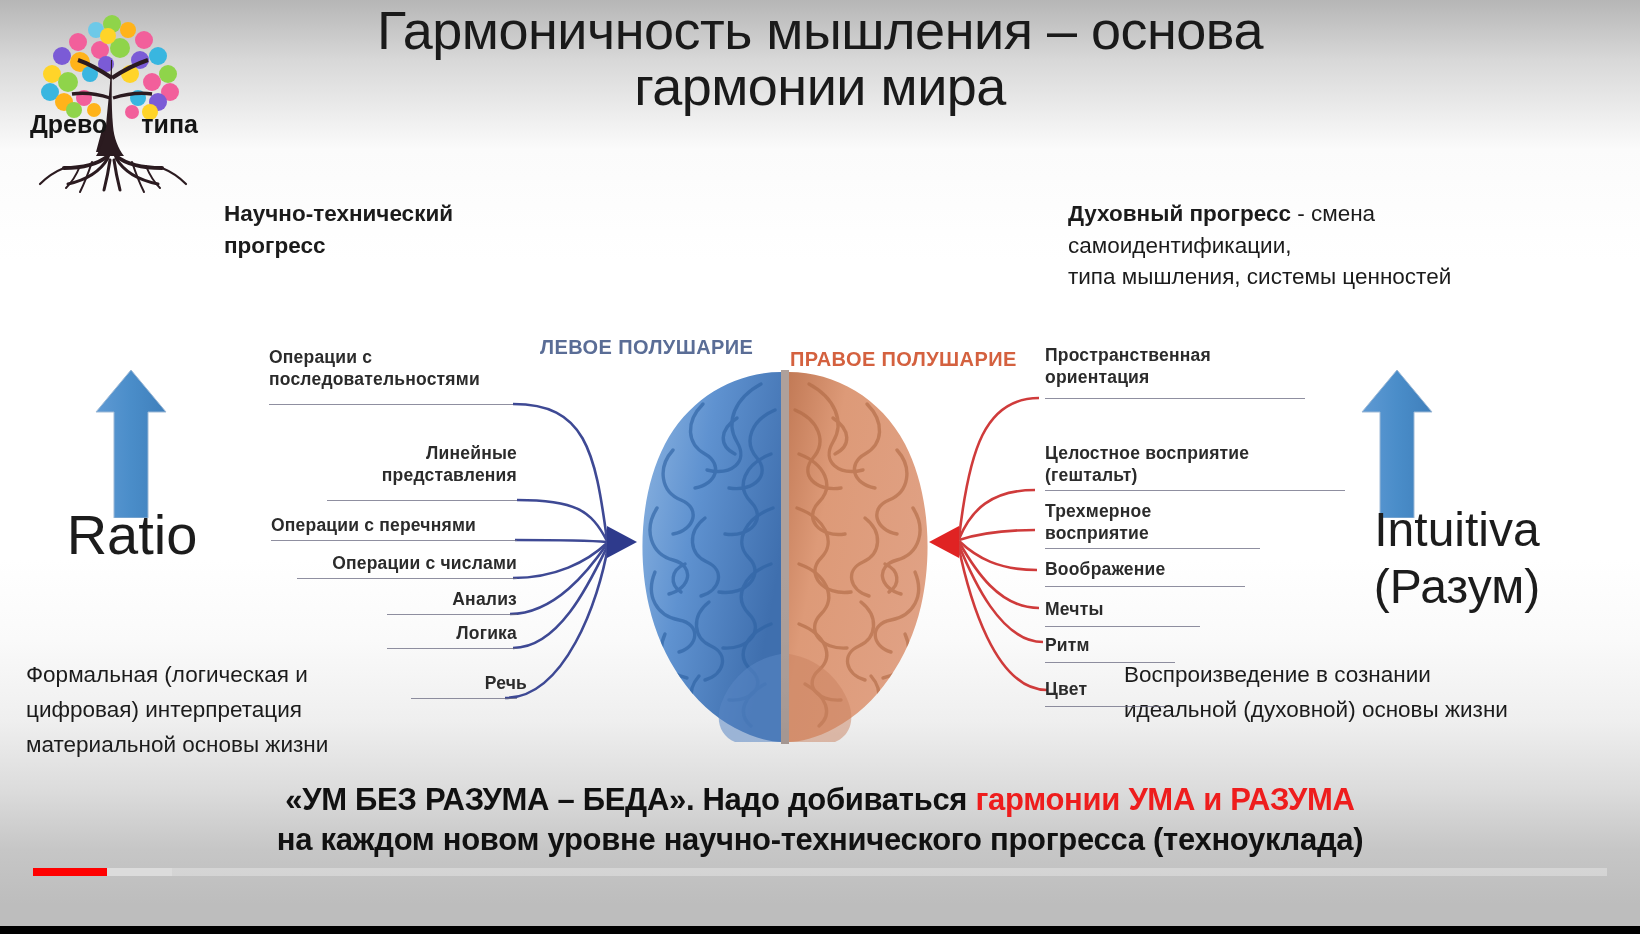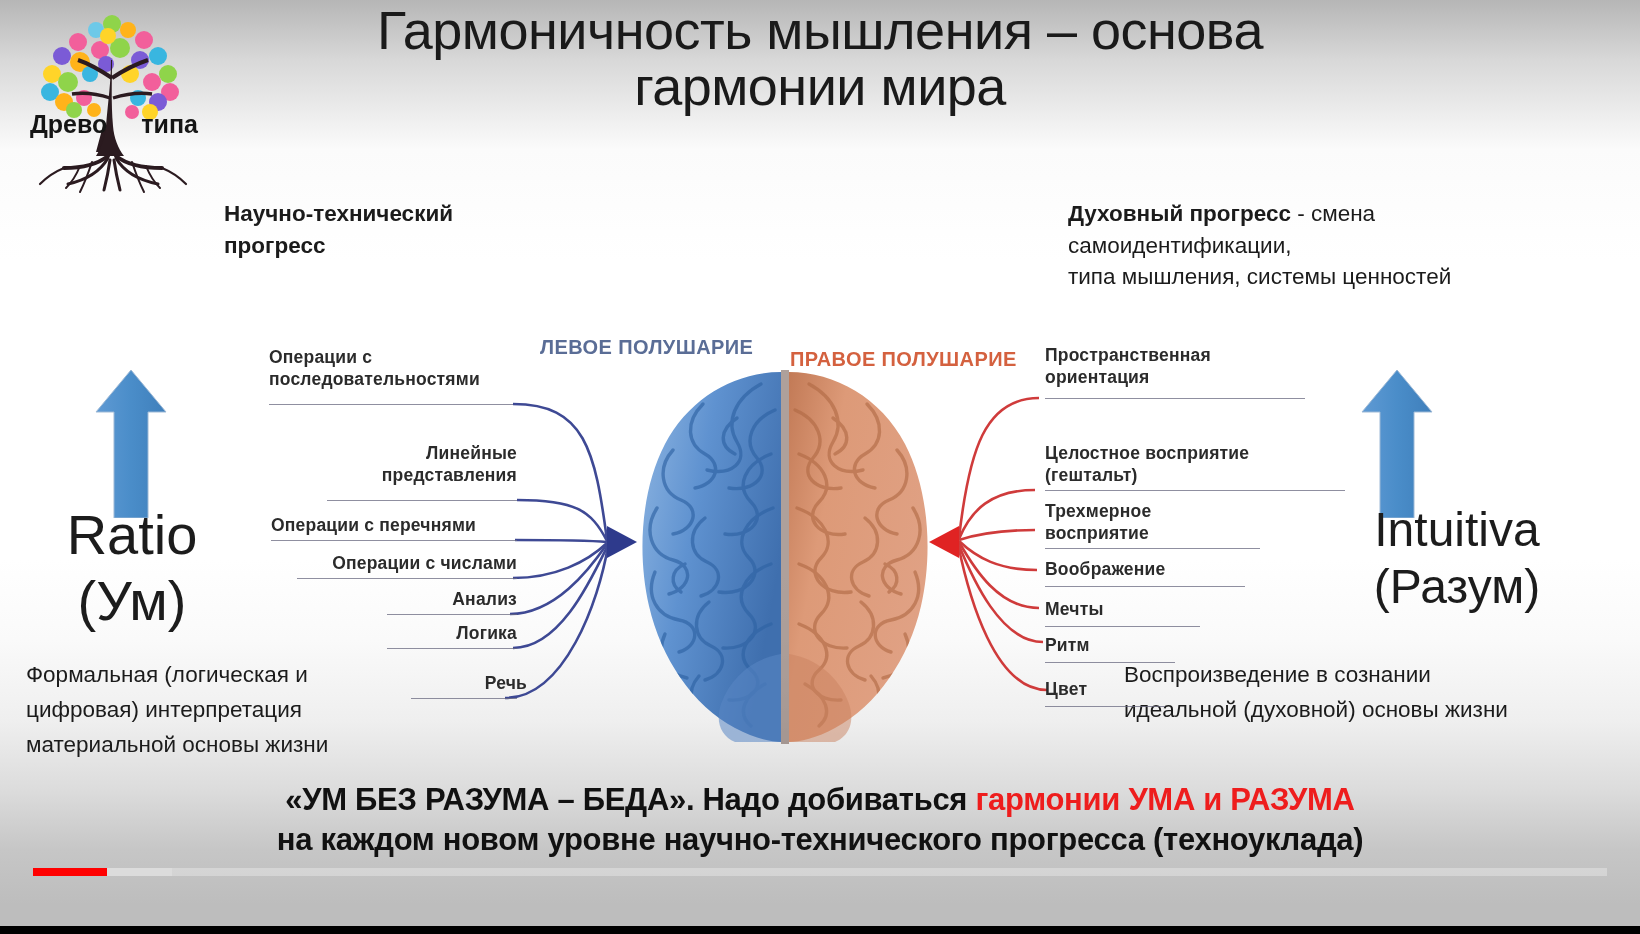--- a/index.html
+++ b/index.html
@@ -194,21 +194,20 @@
     </defs>
     <path d="M39 2 L74 44 L56 44 L56 150 L22 150 L22 44 L4 44 Z" fill="url(#agl)" stroke="#9db9d6" stroke-width="1"></path>
   </svg>
 
   <svg class="arrow" id="arrow-right" width="78" height="150" viewBox="0 0 78 150">
     <path d="M39 2 L74 44 L56 44 L56 150 L22 150 L22 44 L4 44 Z" fill="url(#agl)" stroke="#9db9d6" stroke-width="1"></path>
   </svg>
 
   <div id="ratio-block">
     <div>Ratio</div>
-    <div>(Ум)</div>
   </div>
 
   <div id="intuitiva-block">
     <div>Intuitiva</div>
     <div>(Разум)</div>
   </div>
 
   <div id="left-desc">Формальная (логическая и цифровая) интерпретация материальной основы жизни</div>
   <div id="right-desc">Воспроизведение в сознании идеальной (духовной) основы жизни</div>
 

